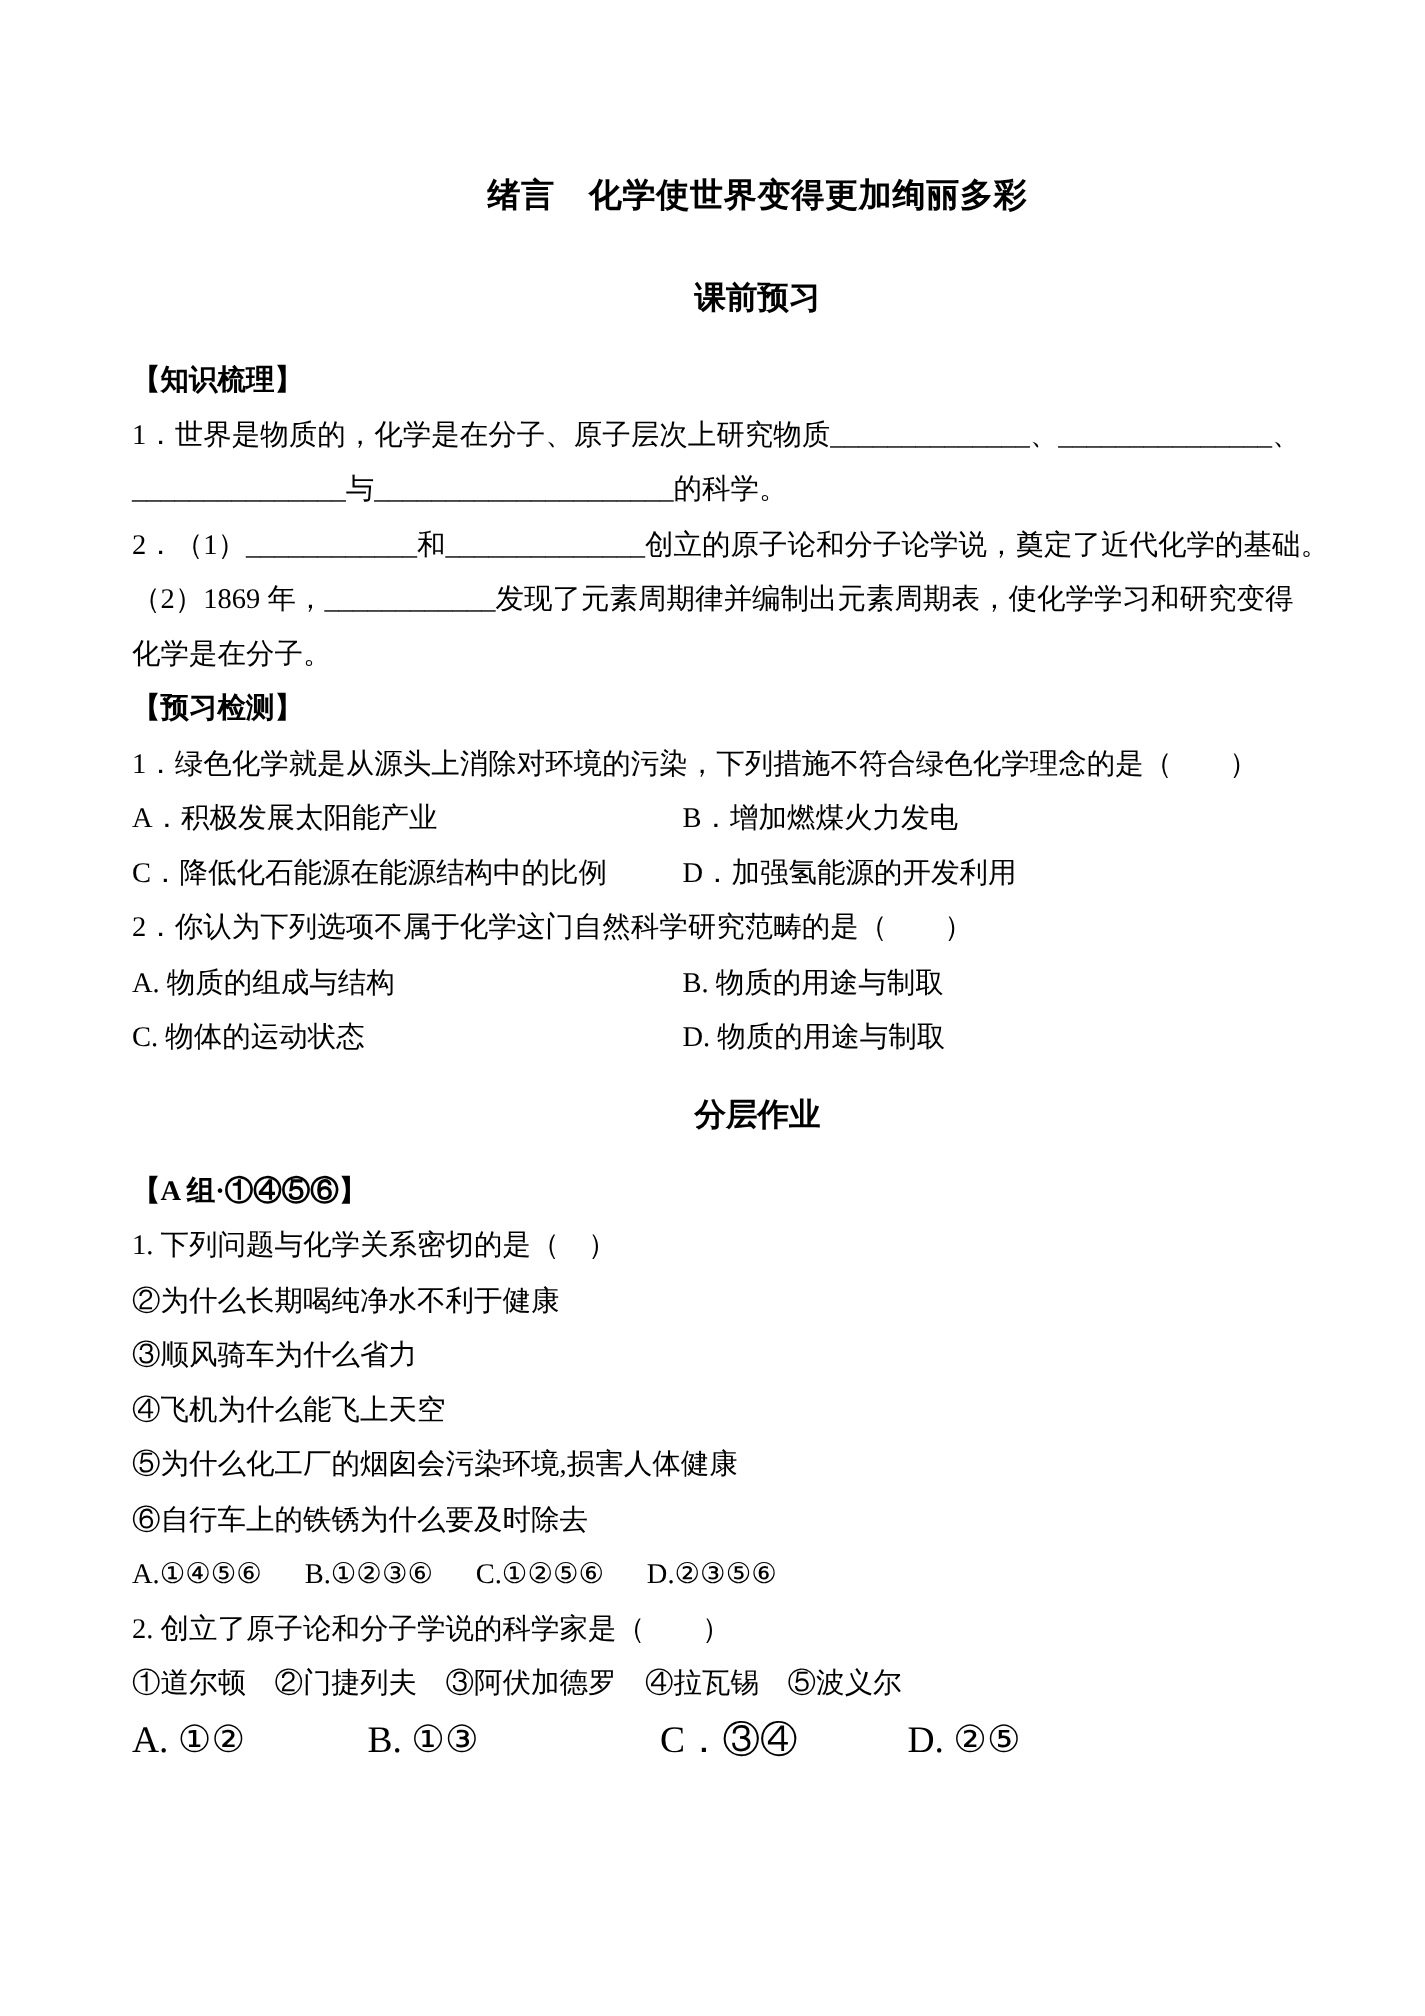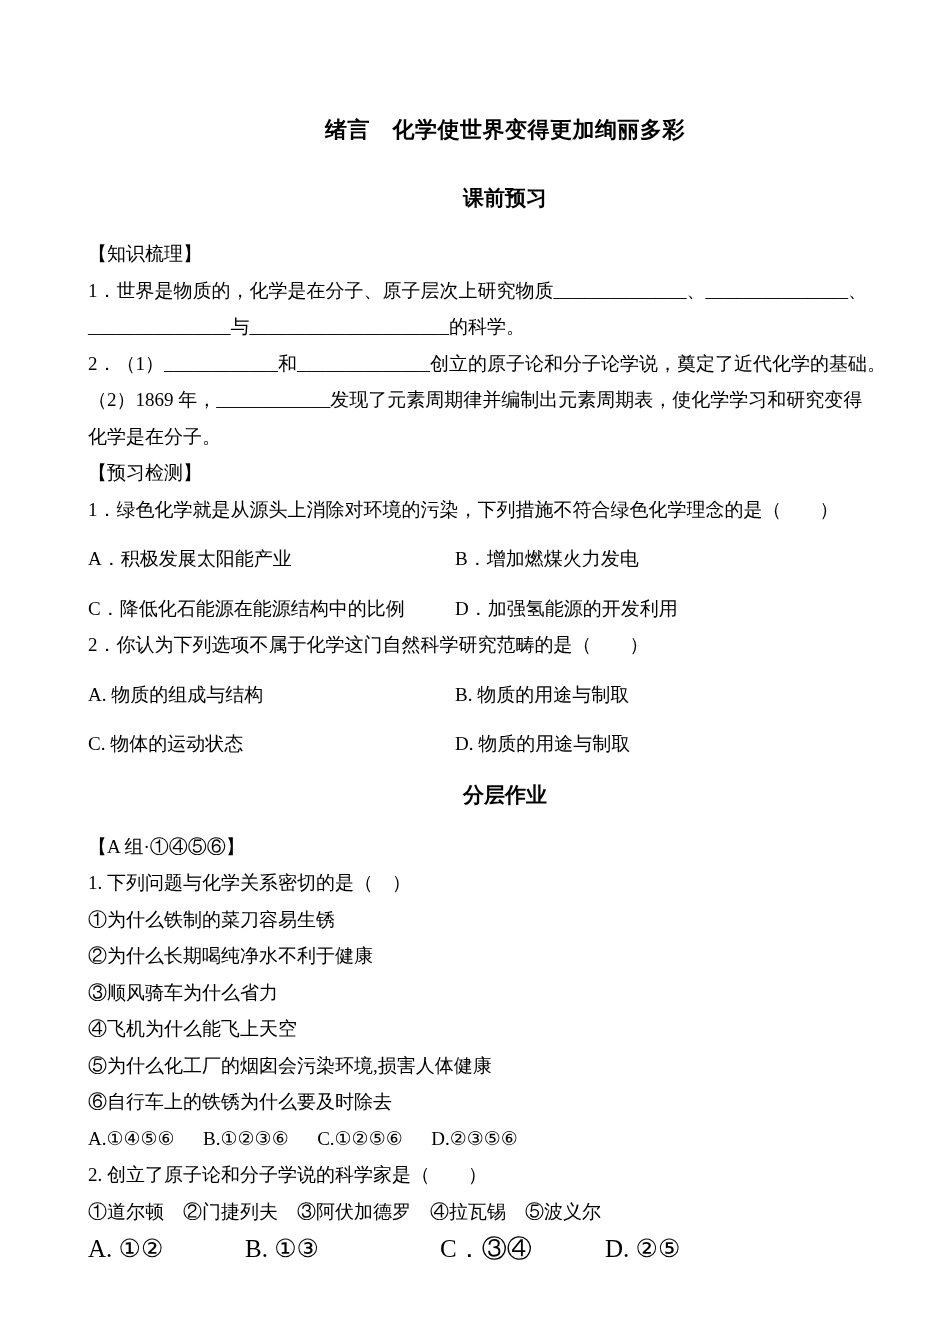--- a/index.html
+++ b/index.html
@@ -34,27 +34,26 @@
   }
   .section-heading.work {
     margin-top: 18px;
     margin-bottom: 20px;
   }
   .line {
     font-size: 19px;
     line-height: 36.5px;
     white-space: pre-wrap;
   }
-  .line.bold { font-weight: normal; }
+  .line.bold { font-weight: bold; }
   .opt-row {
     display: flex;
     font-size: 19px;
     line-height: 36.5px;
     white-space: pre-wrap;
-    margin-top: 13px;
   }
   .opt-left  { width: 367px; flex: 0 0 367px; }
   .opt-right { flex: 1; }
   .four-col { display: flex; font-size: 25px; line-height: 37px; white-space: pre-wrap; justify-content: space-between; }
   .col-a { width: 157px; flex: 0 0 157px; }
   .col-b { width: 195px; flex: 0 0 195px; }
   .col-c { width: 165px; flex: 0 0 165px; }
   .col-d { flex: 1; }
 </style>
 </head>
@@ -93,21 +92,20 @@
   </div>
   <div class="opt-row">
     <span class="opt-left">C. 物体的运动状态</span>
     <span class="opt-right">D. 物质的用途与制取</span>
   </div>
 
   <h2 class="section-heading work">分层作业</h2>
 
   <p class="line bold">【A 组·①④⑤⑥】</p>
   <p class="line">1. 下列问题与化学关系密切的是（　）</p>
-  <p class="line">①为什么铁制的菜刀容易生锈</p>
   <p class="line">②为什么长期喝纯净水不利于健康</p>
   <p class="line">③顺风骑车为什么省力</p>
   <p class="line">④飞机为什么能飞上天空</p>
   <p class="line">⑤为什么化工厂的烟囱会污染环境,损害人体健康</p>
   <p class="line">⑥自行车上的铁锈为什么要及时除去</p>
   <p class="line">A.①④⑤⑥      B.①②③⑥      C.①②⑤⑥      D.②③⑤⑥</p>
 
   <p class="line">2. 创立了原子论和分子学说的科学家是（　　）</p>
   <p class="line">①道尔顿　②门捷列夫　③阿伏加德罗　④拉瓦锡　⑤波义尔</p>
 

